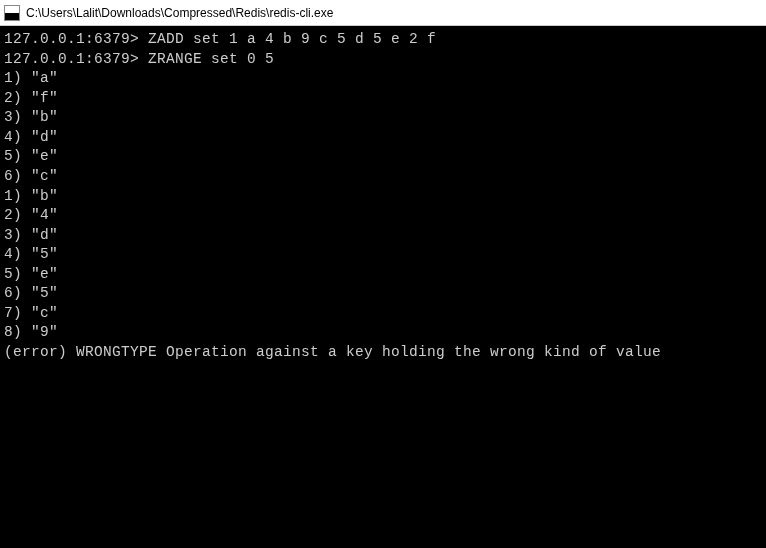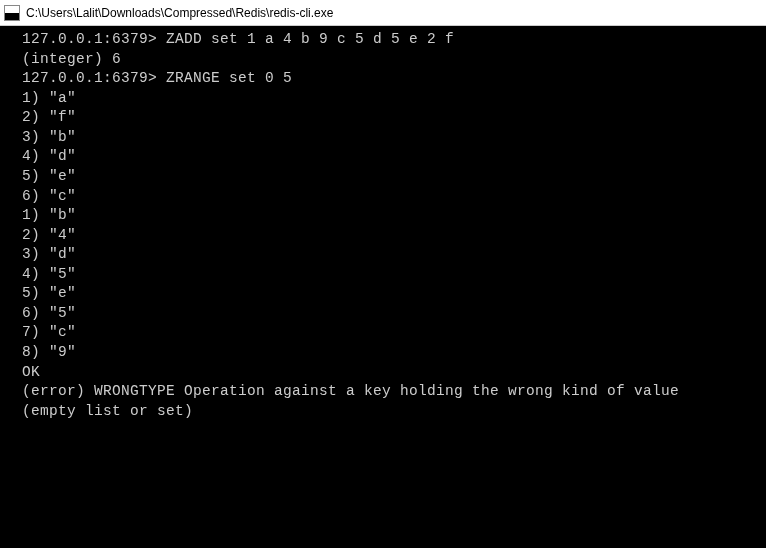--- a/index.html
+++ b/index.html
@@ -33,51 +33,48 @@
     }
     .titlebar-text {
       color: #000;
       font-family: 'Segoe UI', Tahoma, sans-serif;
       font-size: 12px;
       white-space: nowrap;
     }
     .terminal {
       background: #000;
       color: #ccc;
-      padding: 4px 22px;
+      padding: 4px 4px;
       line-height: 1.35;
       font-size: 14.5px;
       letter-spacing: 0.3px;
     }
     .line {
       white-space: pre;
     }
   </style>
 </head>
 <body>
 
 <div class="titlebar">
   <div class="titlebar-icon"></div>
   <div class="titlebar-text">C:\Users\Lalit\Downloads\Compressed\Redis\redis-cli.exe</div>
 </div>
 
 <div class="terminal">
   <div class="line">127.0.0.1:6379&gt; ZADD set 1 a 4 b 9 c 5 d 5 e 2 f</div>
-  <div class="line">(integer) 6</div>
   <div class="line">127.0.0.1:6379&gt; ZRANGE set 0 5</div>
   <div class="line">1) "a"</div>
   <div class="line">2) "f"</div>
   <div class="line">3) "b"</div>
   <div class="line">4) "d"</div>
   <div class="line">5) "e"</div>
   <div class="line">6) "c"</div>
   <div class="line">1) "b"</div>
   <div class="line">2) "4"</div>
   <div class="line">3) "d"</div>
   <div class="line">4) "5"</div>
   <div class="line">5) "e"</div>
   <div class="line">6) "5"</div>
   <div class="line">7) "c"</div>
   <div class="line">8) "9"</div>
-  <div class="line">OK</div>
   <div class="line">(error) WRONGTYPE Operation against a key holding the wrong kind of value</div>
-  <div class="line">(empty list or set)</div>
 </div>
 
 </body></html>

